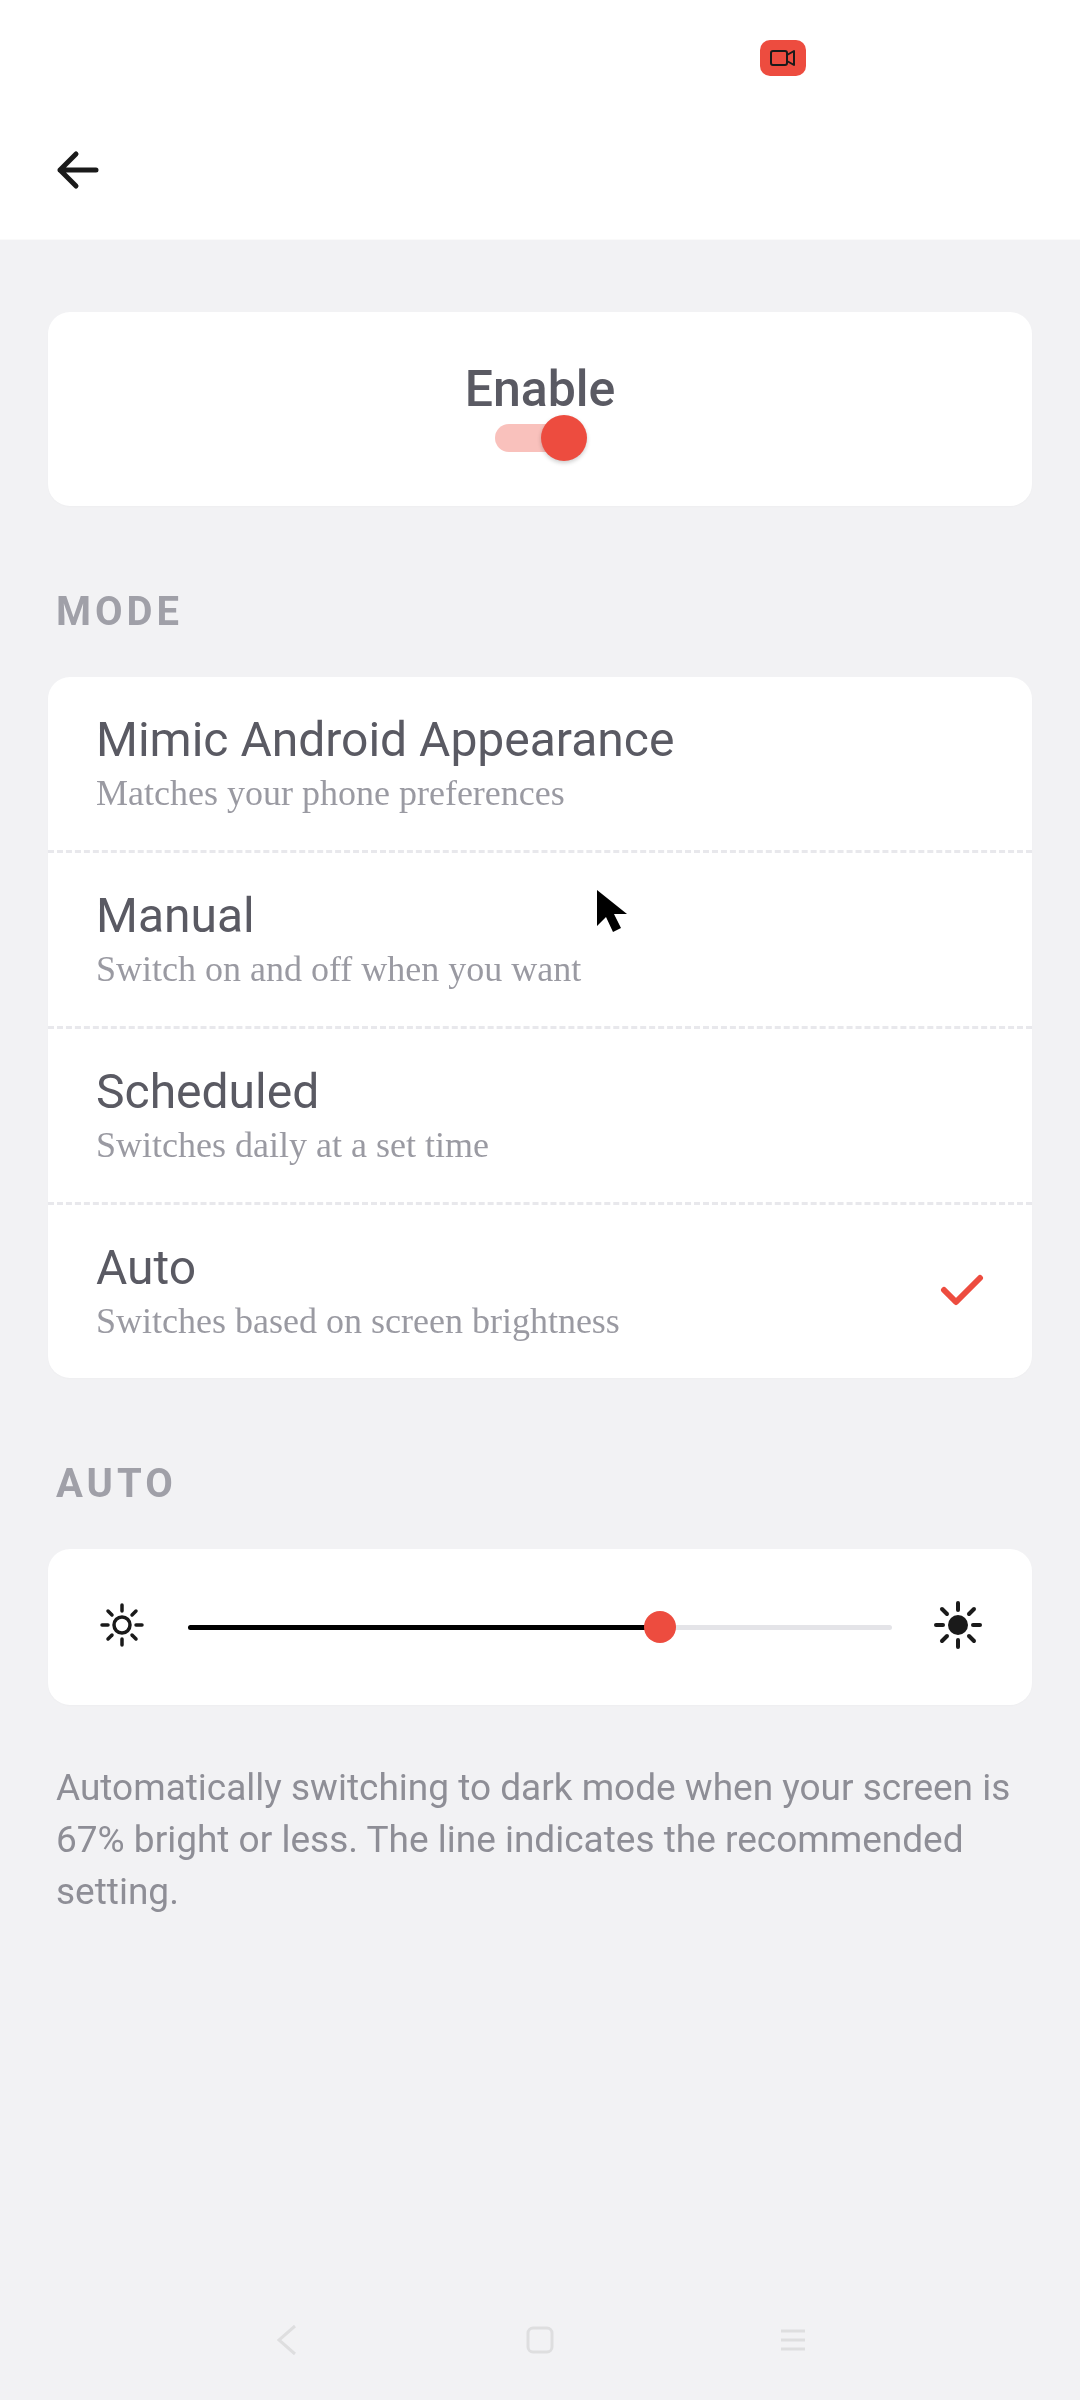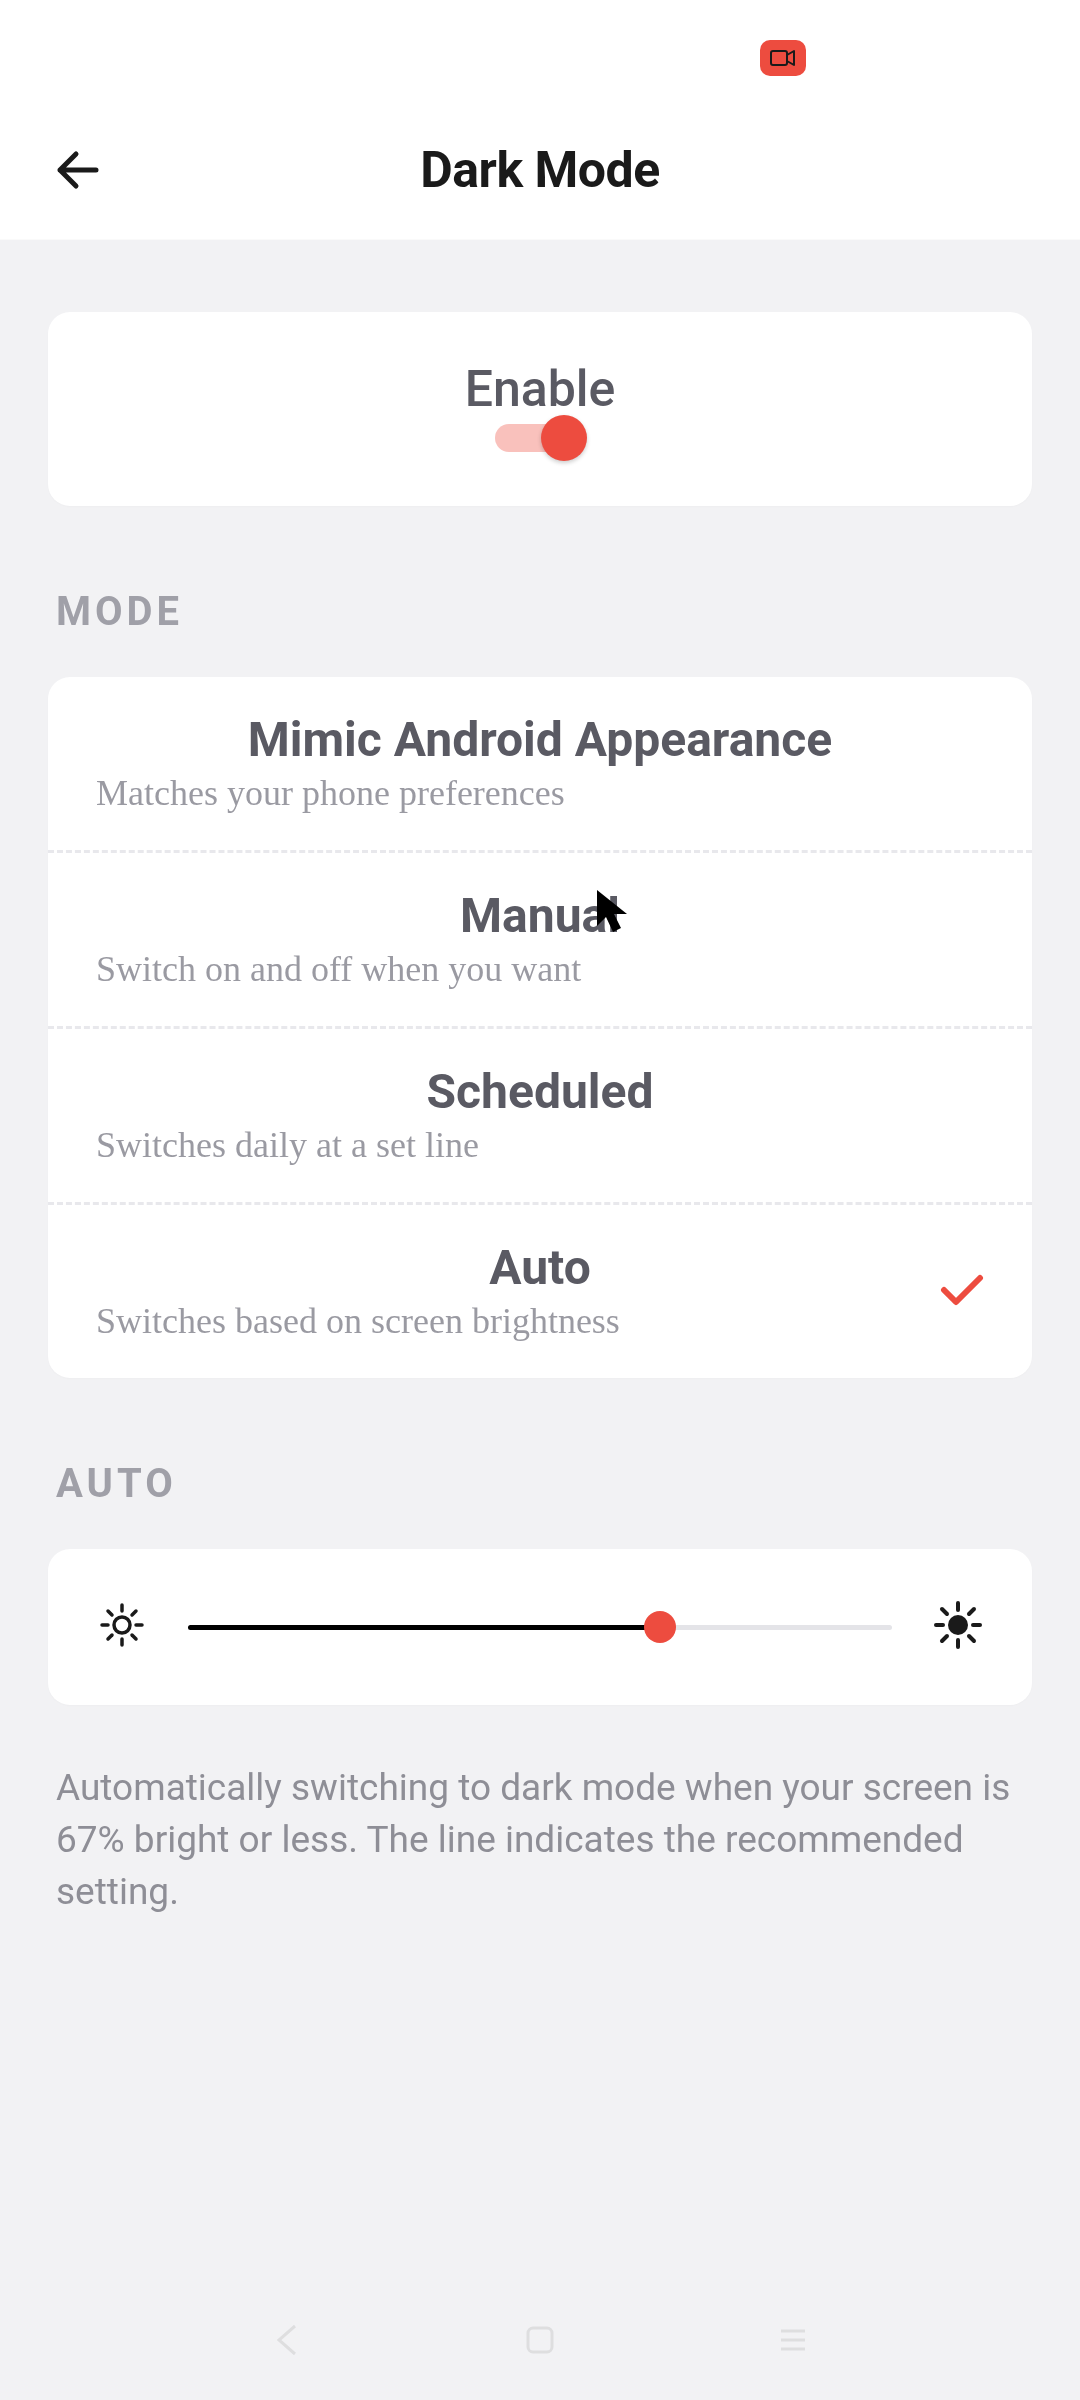--- a/index.html
+++ b/index.html
@@ -114,24 +114,23 @@
     }
     .mode-row {
       padding: 34px 48px 36px 48px;
       position: relative;
     }
     .mode-row:not(:last-child) {
       border-bottom: 3px dashed #e8e8ec;
     }
     .mode-title {
       font-size: 48px;
-      font-weight: 700;
+      font-weight: 400;
       color: #5a5a63;
       margin-bottom: 4px;
-      text-align: center;
     }
     .mode-sub {
       font-size: 36px;
       font-weight: 400;
       color: #9a9aa2;
       font-family: Liberation Serif, serif;
     }
     .check-icon {
       position: absolute;
       right: 48px;
@@ -216,21 +215,20 @@
     </svg>
   </div>
 </div>
 
 <div class="header">
   <div class="back-btn">
     <svg width="56" height="56" viewBox="0 0 56 56">
       <path d="M46 28 H10 M10 28 L26 12 M10 28 L26 44" stroke="#1a1a1a" stroke-width="5" fill="none" stroke-linecap="round" stroke-linejoin="round"></path>
     </svg>
   </div>
-  <div class="header-title">Dark Mode</div>
 </div>
 
 <div class="content">
   <div class="card enable-card">
     <span class="enable-label">Enable</span>
     <div class="toggle">
       <div class="toggle-track"></div>
       <div class="toggle-knob"></div>
     </div>
   </div>
@@ -241,21 +239,21 @@
     <div class="mode-row">
       <div class="mode-title">Mimic Android Appearance</div>
       <div class="mode-sub">Matches your phone preferences</div>
     </div>
     <div class="mode-row">
       <div class="mode-title">Manual</div>
       <div class="mode-sub">Switch on and off when you want</div>
     </div>
     <div class="mode-row">
       <div class="mode-title">Scheduled</div>
-      <div class="mode-sub">Switches daily at a set line</div>
+      <div class="mode-sub">Switches daily at a set time</div>
     </div>
     <div class="mode-row">
       <div class="mode-title">Auto</div>
       <div class="mode-sub">Switches based on screen brightness</div>
       <div class="check-icon">
         <svg width="44" height="36" viewBox="0 0 44 36">
           <path d="M4 18 L16 30 L40 6" stroke="#ed4c3f" stroke-width="6" fill="none" stroke-linecap="round" stroke-linejoin="round"></path>
         </svg>
       </div>
     </div>

